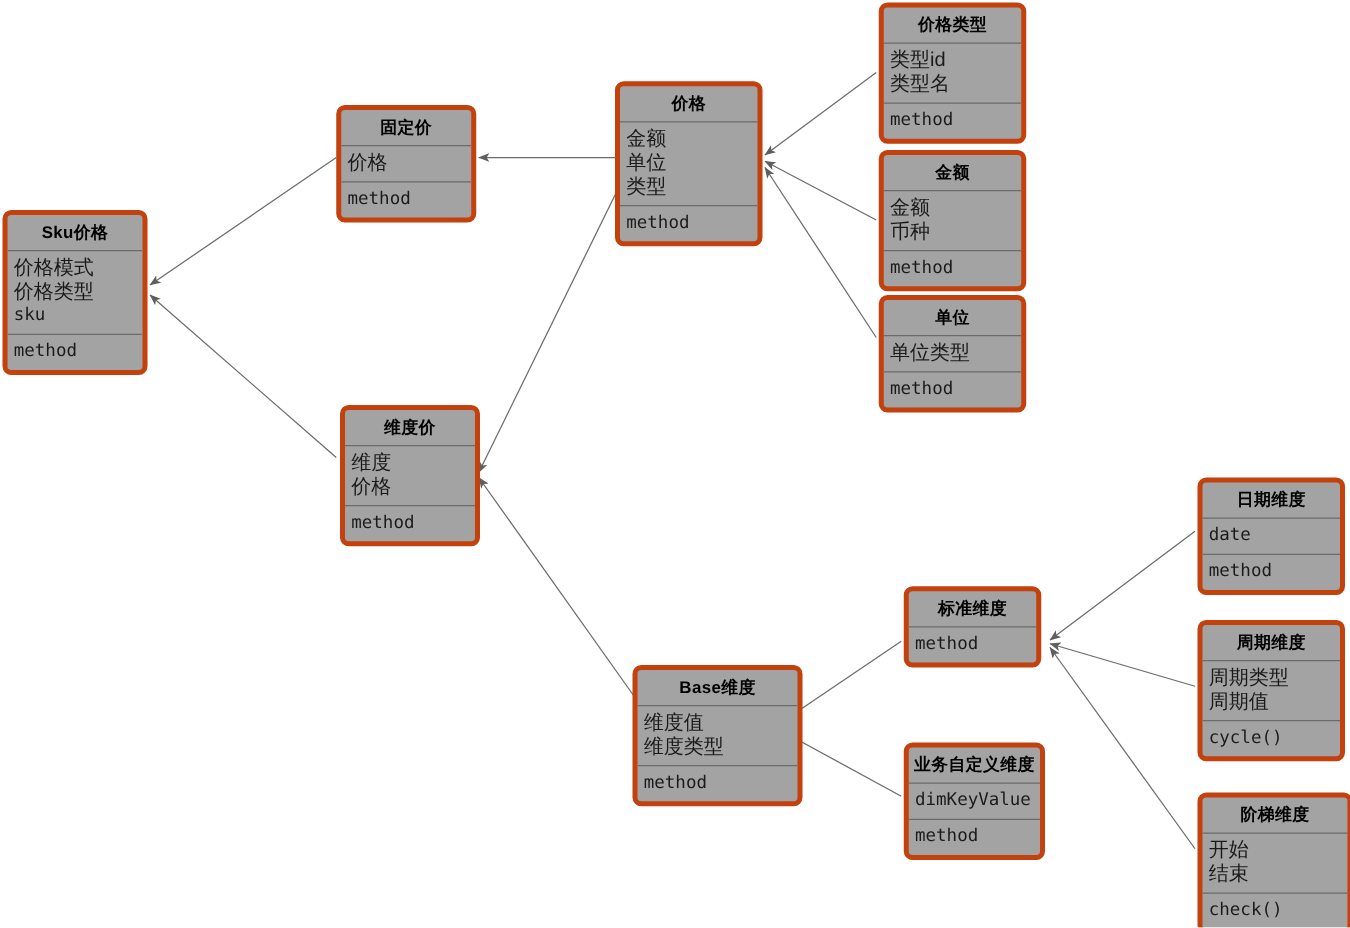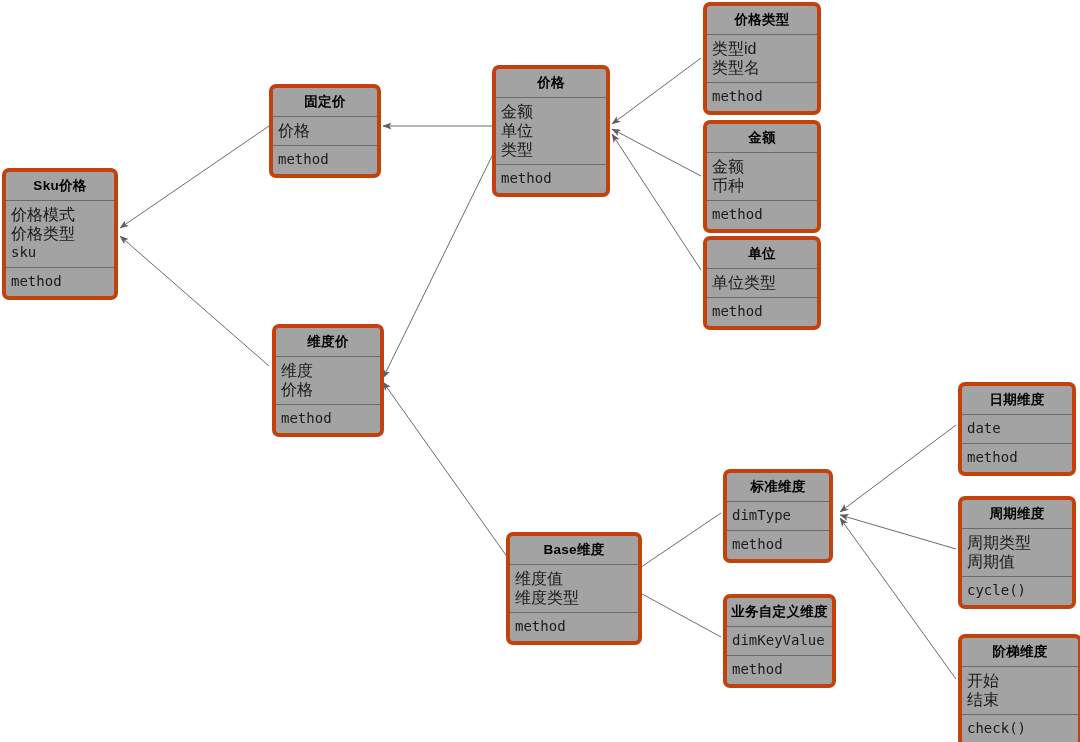--- a/index.html
+++ b/index.html
@@ -174,23 +174,20 @@
         <div class="uml-attrs">
           <div class="uml-attr">维度值</div>
           <div class="uml-attr">维度类型</div>
         </div>
         <div class="uml-ops">
           <div class="uml-op mono">method</div>
         </div>
       </div>
       <div class="uml-class" style="left: 723px; top: 469px; width: 110px;">
         <div class="uml-title">标准维度</div>
-        <div class="uml-attrs">
-          <div class="uml-attr mono">dimType</div>
-        </div>
         <div class="uml-ops">
           <div class="uml-op mono">method</div>
         </div>
       </div>
       <div class="uml-class" style="left: 723px; top: 594px; width: 113px;">
         <div class="uml-title">业务自定义维度</div>
         <div class="uml-attrs">
           <div class="uml-attr mono">dimKeyValue</div>
         </div>
         <div class="uml-ops">

